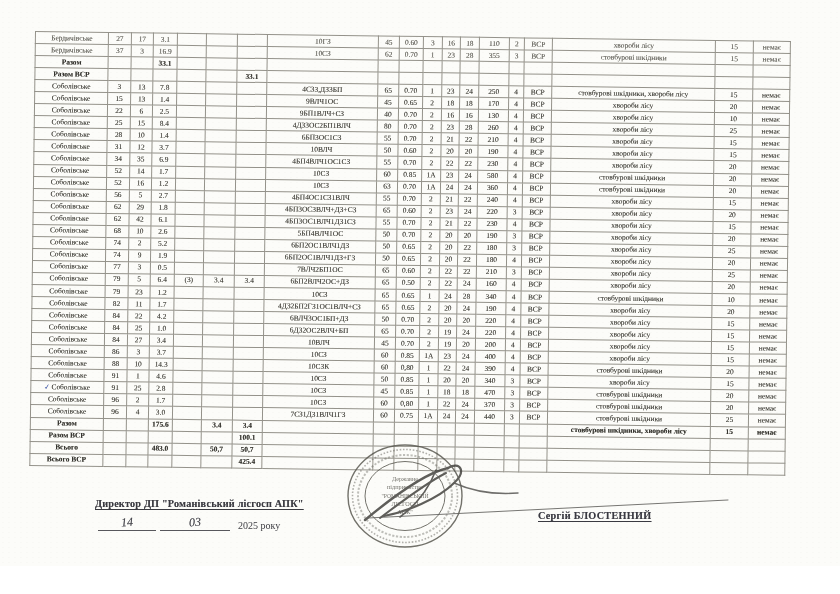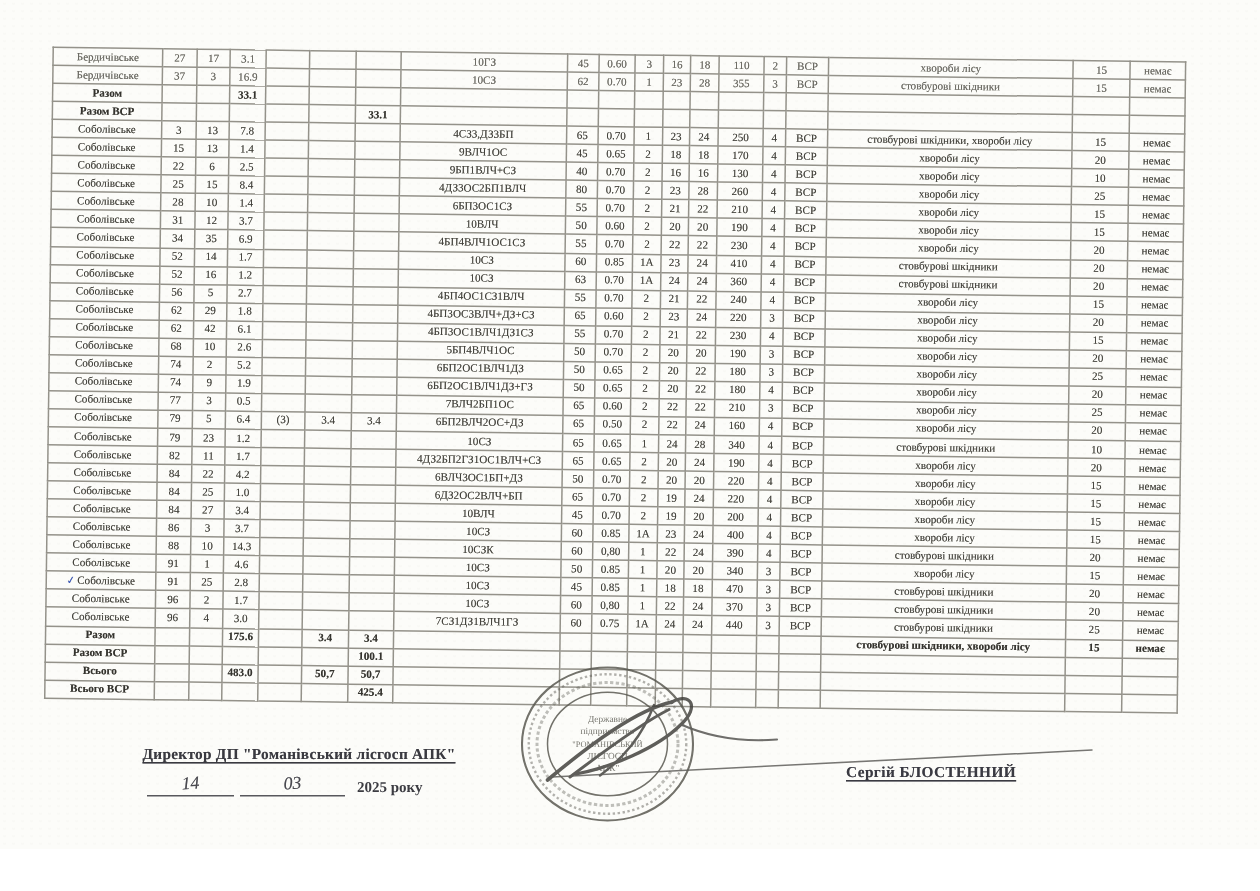--- a/index.html
+++ b/index.html
@@ -34,23 +34,23 @@
     text-shadow:0 0 .4px rgba(55,55,65,.5);
   }
   .date-row{display:flex; align-items:flex-end; margin-top:6px; margin-left:3px; font-size:10px;}
   .hand{
     font-style:italic; font-size:12px; color:#4a4a50;
     transform:rotate(-4deg); display:inline-block;
     text-shadow:0 0 .4px rgba(60,60,70,.5);
   }
   .dline{border-bottom:1px solid #57575c; text-align:center;}
   .d1{width:58px;} .d2{width:70px; margin-left:4px;}
-  .year-label{margin-left:8px; font-size:10px; font-weight:700; color:#3c3c42;}
+  .year-label{margin-left:8px; font-size:10px; font-weight:400; color:#3c3c42;}
   .signer{
-    position:absolute; left:564px; top:510px; font-size:10.2px; font-weight:600;
+    position:absolute; left:538px; top:510px; font-size:10.2px; font-weight:600;
     color:#3a3a42; letter-spacing:.3px;
     text-decoration:underline; text-underline-offset:2px;
     text-shadow:0 0 .4px rgba(55,55,65,.5);
   }
   .stampwrap{position:absolute; left:340px; top:433px; width:410px; height:140px; pointer-events:none;}
   .sealtext{font-family:"Liberation Serif", serif;}
 </style>
 </head>
 <body>
 
@@ -318,21 +318,21 @@
             <td>1.7</td>
             <td></td>
             <td></td>
             <td></td>
             <td>10СЗ</td>
             <td>60</td>
             <td>0.85</td>
             <td>1А</td>
             <td>23</td>
             <td>24</td>
-            <td>410</td>
+            <td>580</td>
             <td>4</td>
             <td>ВСР</td>
             <td>стовбурові шкідники</td>
             <td>20</td>
             <td>немає</td>
           </tr>
           <tr>
             <td>Соболівське</td>
             <td>52</td>
             <td>16</td>

